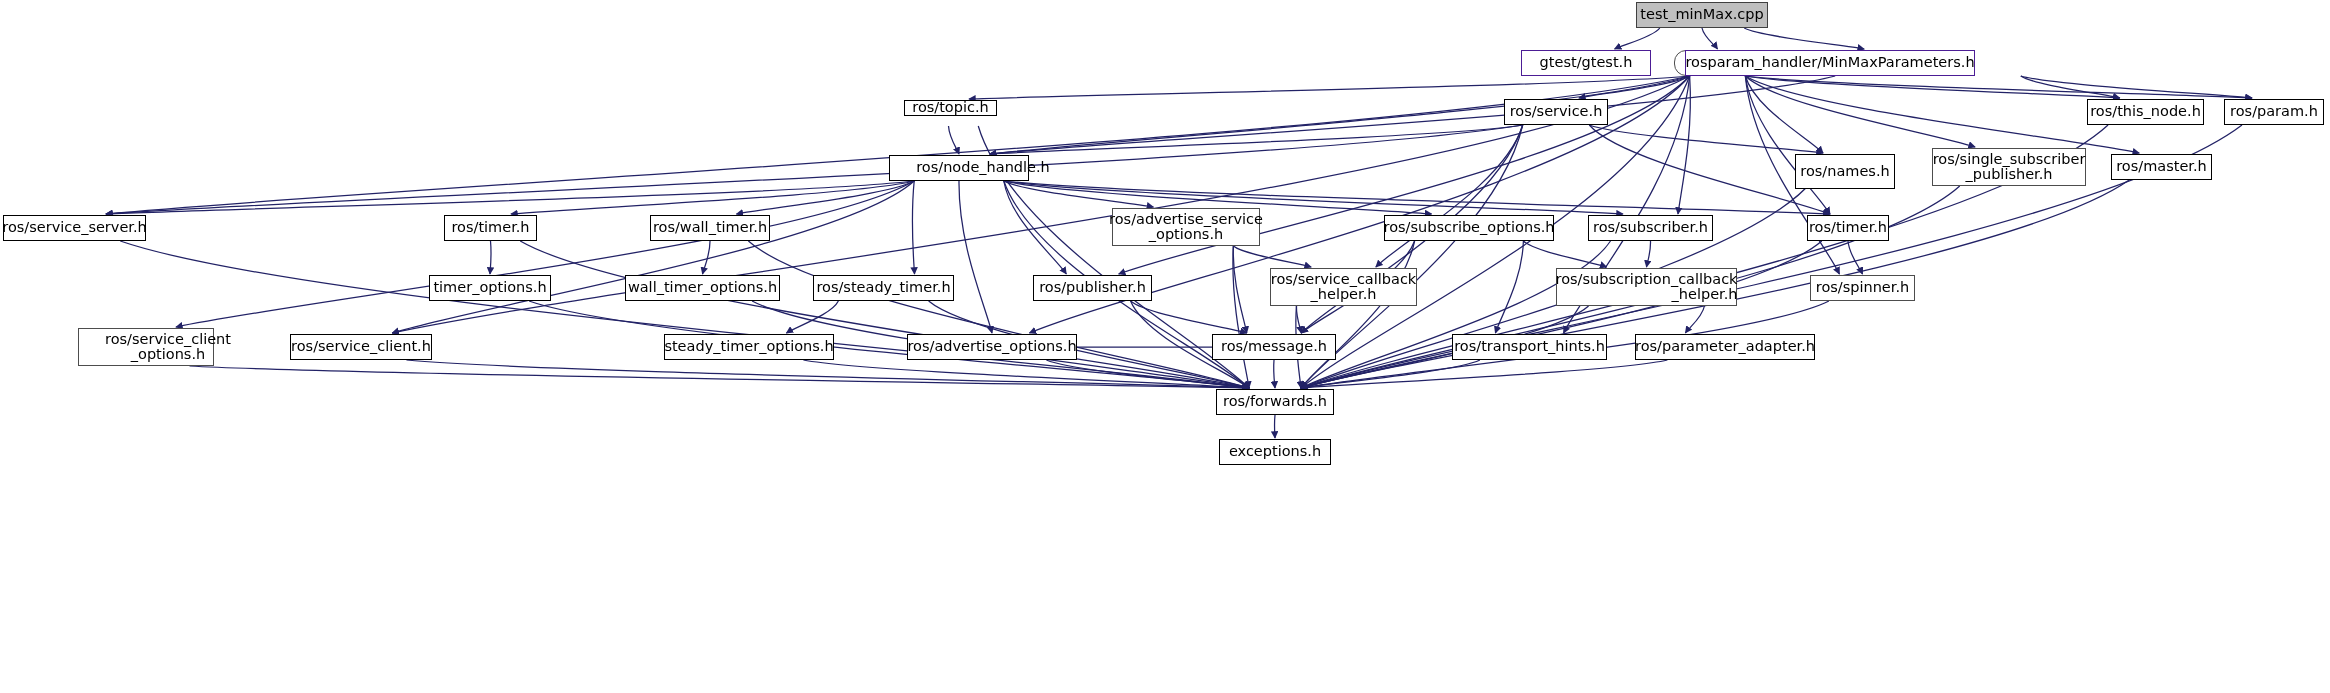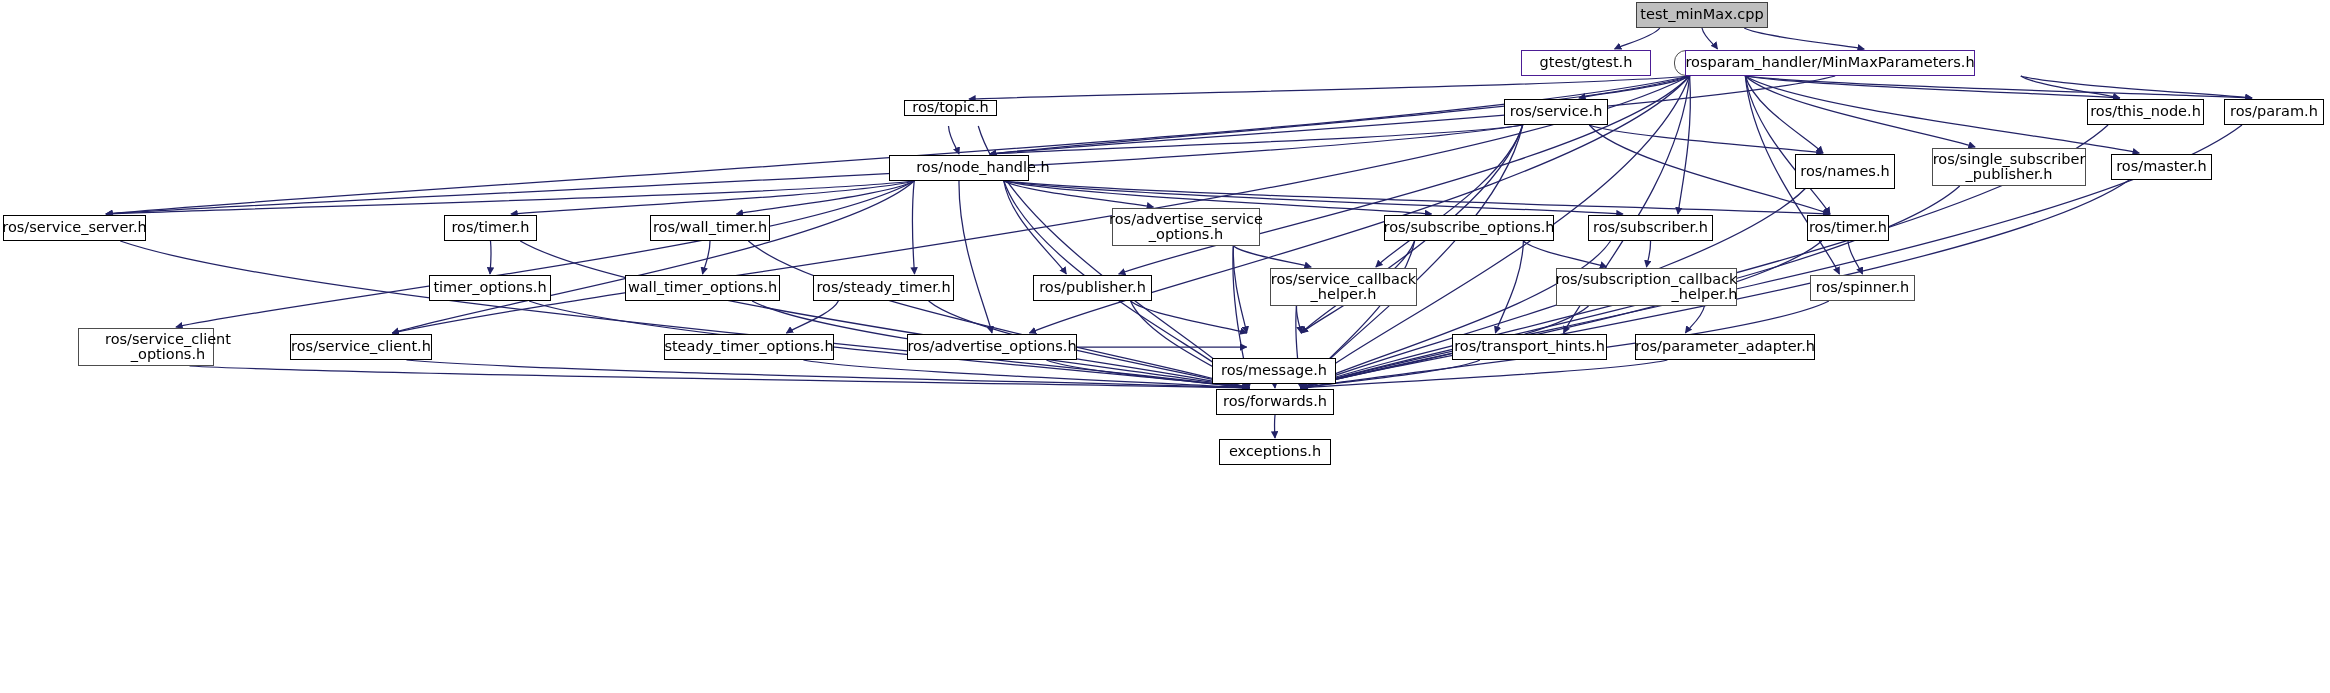--- a/index.html
+++ b/index.html
@@ -142,19 +142,19 @@
       <div class="nodebox dark" style="left: 1270px; top: 268px; width: 147px; height: 38px;">ros/service_callback
 _helper.h</div>
       <div class="nodebox dark" style="left: 1556px; top: 268px; width: 181px; height: 38px; text-align: right;">ros/subscription_callback
 _helper.h</div>
       <div class="nodebox dark" style="left: 1810px; top: 275px; width: 105px; height: 26px;">ros/spinner.h</div>
       <div class="nodebox dark" style="left: 78px; top: 328px; width: 136px; height: 38px; padding-left: 44px;">ros/service_client
 _options.h</div>
       <div class="nodebox" style="left: 290px; top: 334px; width: 142px; height: 26px;">ros/service_client.h</div>
       <div class="nodebox" style="left: 664px; top: 334px; width: 170px; height: 26px;">steady_timer_options.h</div>
       <div class="nodebox" style="left: 907px; top: 334px; width: 170px; height: 26px;">ros/advertise_options.h</div>
-      <div class="nodebox" style="left: 1212px; top: 334px; width: 124px; height: 26px; margin-top: 24px;">ros/message.h</div>
+      <div class="nodebox" style="left: 1212px; top: 334px; width: 124px; height: 26px;">ros/message.h</div>
       <div class="nodebox" style="left: 1452px; top: 334px; width: 155px; height: 26px;">ros/transport_hints.h</div>
       <div class="nodebox" style="left: 1635px; top: 334px; width: 180px; height: 26px;">ros/parameter_adapter.h</div>
       <div class="nodebox" style="left: 1216px; top: 389px; width: 118px; height: 26px;">ros/forwards.h</div>
       <div class="nodebox" style="left: 1219px; top: 439px; width: 112px; height: 26px;">exceptions.h</div>
     </div>
 </div>
 
 </body></html>

